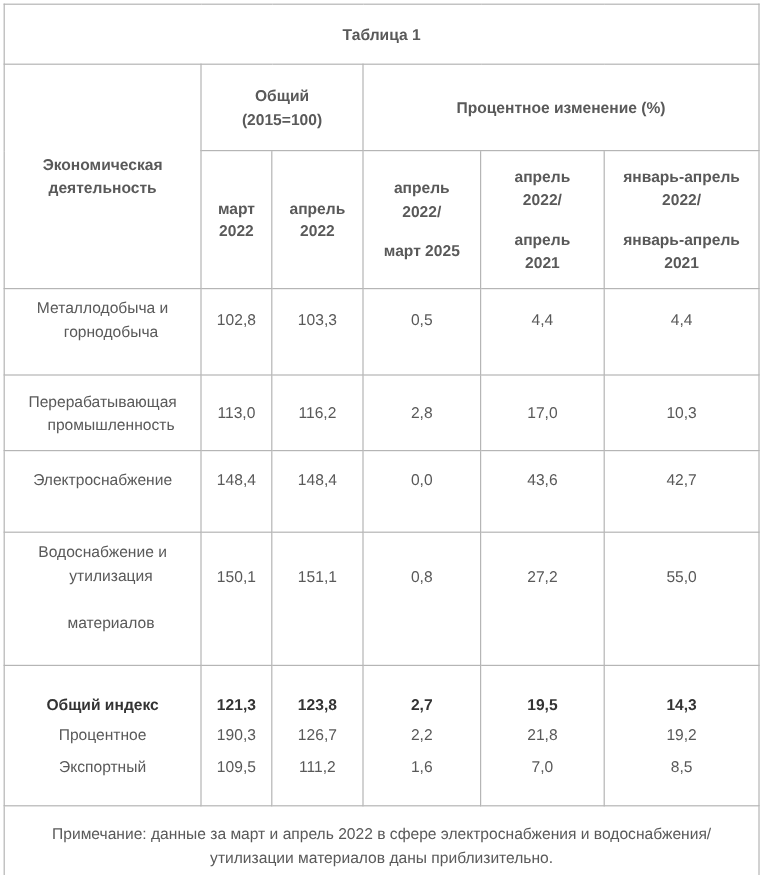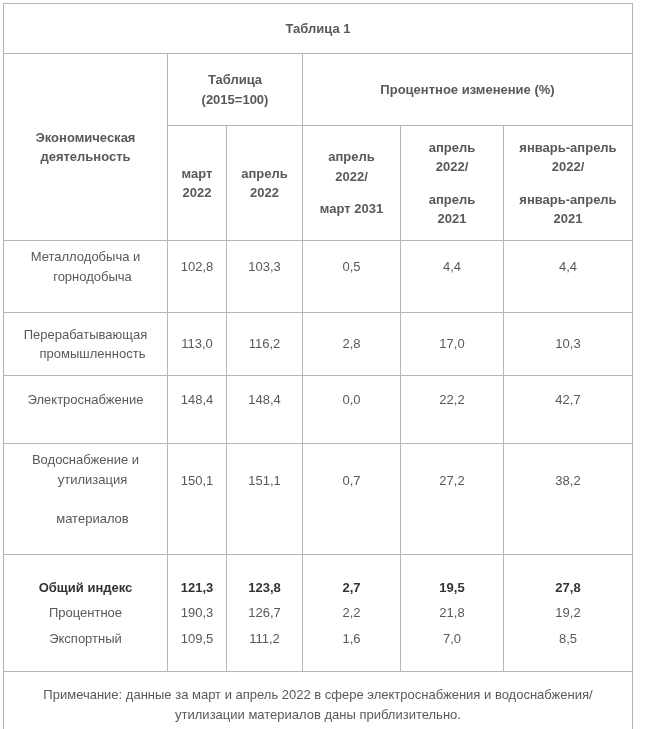--- a/index.html
+++ b/index.html
@@ -155,40 +155,40 @@
       <tr>
         <td class="title-cell" colspan="6">Таблица 1</td>
       </tr>
 
       <tr>
         <td class="head head-top activity-head" rowspan="2">
           <span>Экономическая</span><br>
           <span>деятельность</span>
         </td>
         <td class="head head-group" colspan="2">
-          <span>Таблица</span><br>
+          <span>Общий</span><br>
           <span>(2015=100)</span>
         </td>
         <td class="head head-group" colspan="3">Процентное изменение (%)</td>
       </tr>
 
       <tr>
         <td class="head head-sub">
           <span class="num">март</span>
           <span class="num">2022</span>
         </td>
         <td class="head head-sub">
           <span class="num">апрель</span>
           <span class="num">2022</span>
         </td>
         <td class="head head-sub">
           <span class="num">апрель</span>
           <span class="num">2022/</span>
           <span class="gap"></span>
-          <span class="den">март 2031</span>
+          <span class="den">март 2025</span>
         </td>
         <td class="head head-sub">
           <span class="num">апрель</span>
           <span class="num">2022/</span>
           <span class="gap"></span>
           <span class="den">апрель</span>
           <span class="den">2021</span>
         </td>
         <td class="head head-sub">
           <span class="num">январь-апрель</span>
@@ -223,35 +223,35 @@
         <td>10,3</td>
       </tr>
 
       <tr class="data-row" style="height:68px">
         <td class="activity valign-pad">
           <span>Электроснабжение</span>
         </td>
         <td class="valign-pad">148,4</td>
         <td class="valign-pad">148,4</td>
         <td class="valign-pad">0,0</td>
-        <td class="valign-pad">22,2</td>
+        <td class="valign-pad">43,6</td>
         <td class="valign-pad">42,7</td>
       </tr>
 
       <tr class="data-row" style="height:90px">
         <td class="activity valign-pad">
           <span>Водоснабжение и</span><br>
           <span class="l2">утилизация</span><br>
           <span class="l3">материалов</span>
         </td>
         <td class="valign-pad" style="vertical-align:middle;padding-bottom:42px">150,1</td>
         <td class="valign-pad" style="vertical-align:middle;padding-bottom:42px">151,1</td>
-        <td class="valign-pad" style="vertical-align:middle;padding-bottom:42px">0,7</td>
+        <td class="valign-pad" style="vertical-align:middle;padding-bottom:42px">0,8</td>
         <td class="valign-pad" style="vertical-align:middle;padding-bottom:42px">27,2</td>
-        <td class="valign-pad" style="vertical-align:middle;padding-bottom:42px">38,2</td>
+        <td class="valign-pad" style="vertical-align:middle;padding-bottom:42px">55,0</td>
       </tr>
 
       <tr style="height:117px">
         <td class="summary-cell label-col">
           <span class="line total">Общий индекс</span>
           <span class="line">Процентное</span>
           <span class="line">Экспортный</span>
         </td>
         <td class="summary-cell">
           <span class="line total">121,3</span>
@@ -267,21 +267,21 @@
           <span class="line total">2,7</span>
           <span class="line">2,2</span>
           <span class="line">1,6</span>
         </td>
         <td class="summary-cell">
           <span class="line total">19,5</span>
           <span class="line">21,8</span>
           <span class="line">7,0</span>
         </td>
         <td class="summary-cell">
-          <span class="line total">27,8</span>
+          <span class="line total">14,3</span>
           <span class="line">19,2</span>
           <span class="line">8,5</span>
         </td>
       </tr>
 
       <tr style="height:66px">
         <td class="note-cell" colspan="6">
           <span>Примечание: данные за март и апрель 2022 в сфере электроснабжения и</span>
           <span>водоснабжения/утилизации материалов даны приблизительно.</span>
         </td>

